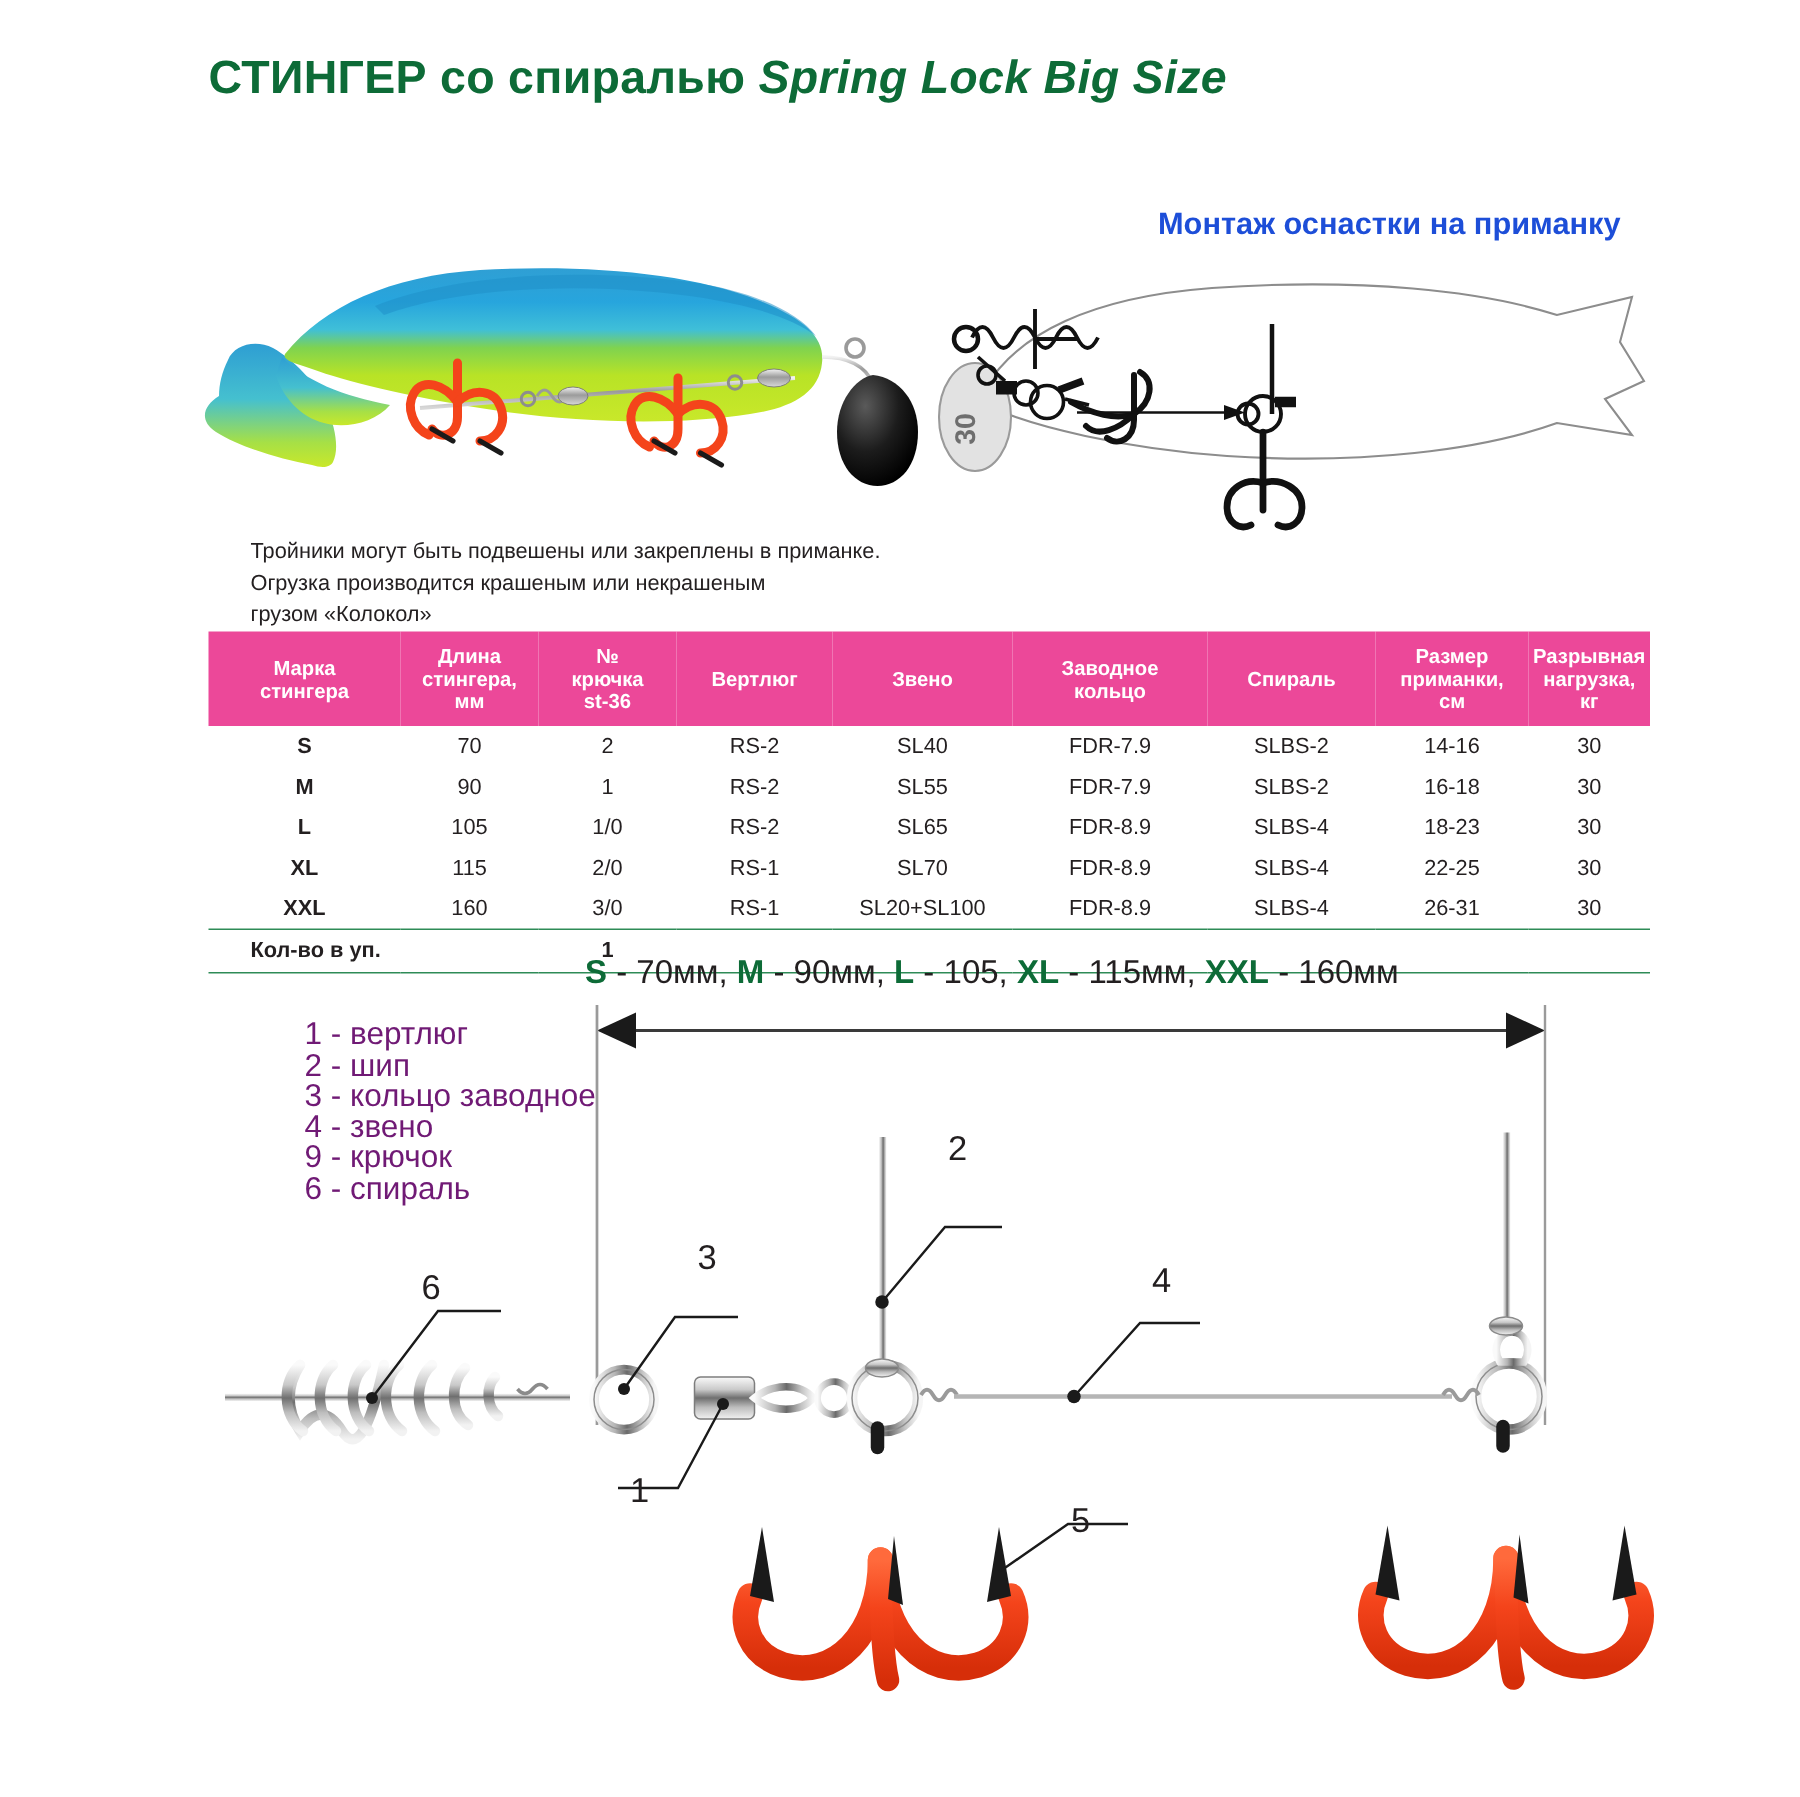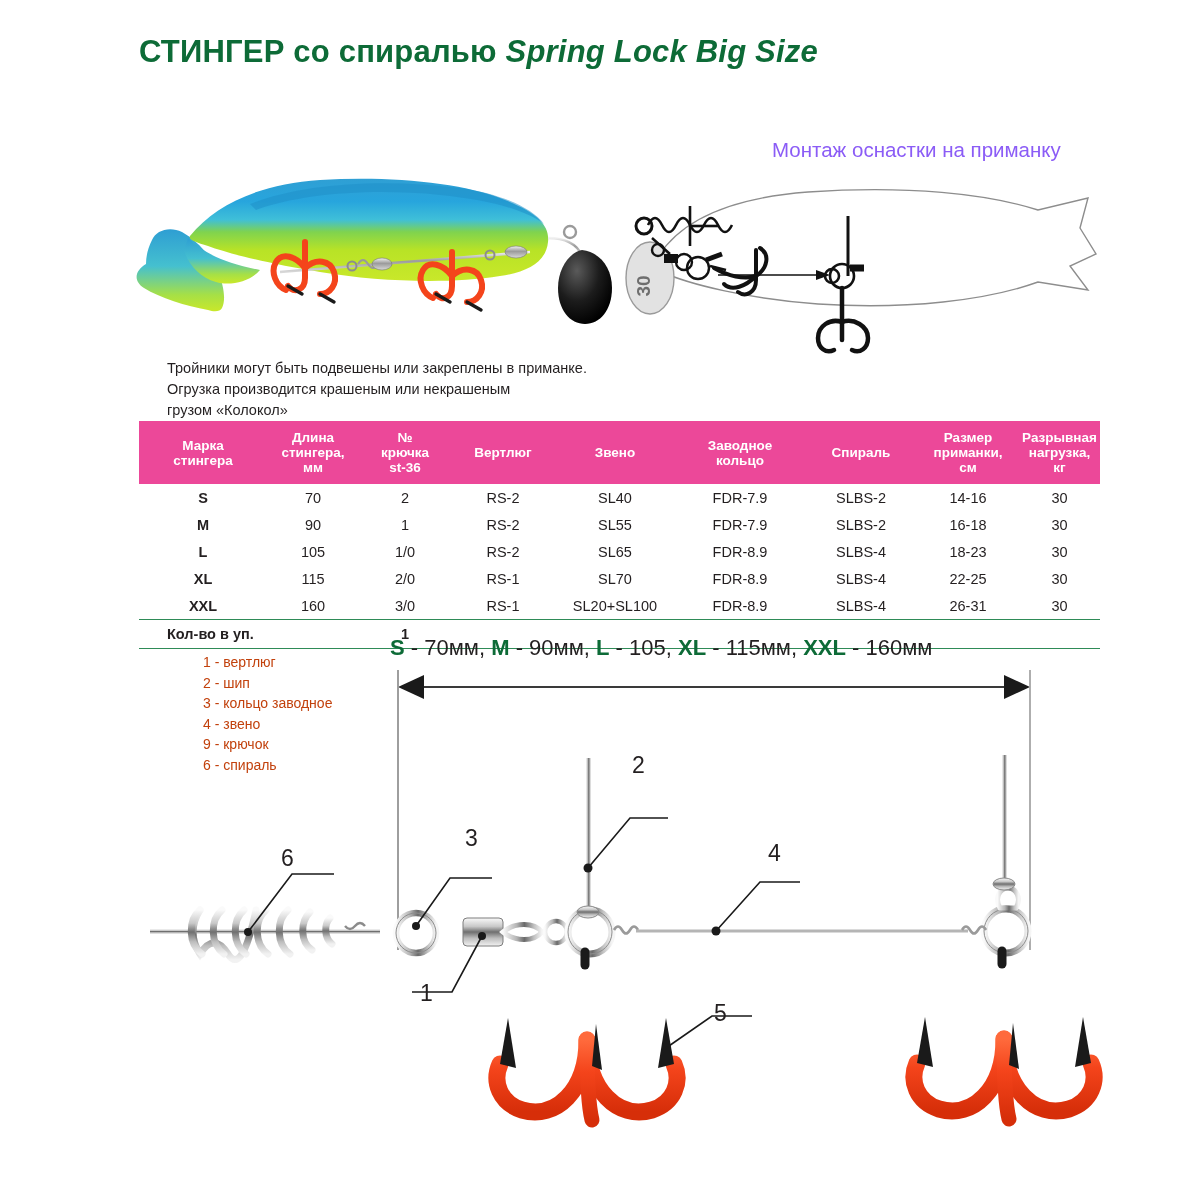--- a/index.html
+++ b/index.html
@@ -17,21 +17,21 @@
   #title{
     position:absolute;left:139px;top:34px;
     font-size:31px;font-weight:bold;color:#0d6b37;
     letter-spacing:.2px;white-space:nowrap;
   }
   #title .it{font-style:italic;}
 
   
   #mount-heading{
     position:absolute;left:772px;top:138px;
-    font-size:20.5px;font-weight:normal;color:#8b5cf6;white-space:nowrap;
+    font-size:20.5px;font-weight:bold;color:#1d4ed8;white-space:nowrap;
   }
 
   
   #lure-photo{position:absolute;left:130px;top:160px;width:500px;height:190px;}
   #mount-art{position:absolute;left:618px;top:180px;width:490px;height:185px;}
 
   
   #note{
     position:absolute;left:139px;top:358px;width:520px;
     font-size:14.5px;line-height:21px;color:#231f20;
@@ -68,22 +68,22 @@
 
   
   #size-caption{
     position:absolute;left:390px;top:635px;
     font-size:22px;color:#231f20;white-space:nowrap;
   }
   #size-caption b{color:#0d6b37;font-weight:bold;}
 
   
   #legend{
-    position:absolute;left:203px;top:652px;
-    font-size:14px;line-height:20.5px;color:#c2410c;
+    position:absolute;left:203px;top:680px;
+    font-size:21px;line-height:20.5px;color:#701a75;
   }
   #legend div{white-space:nowrap;}
 
   
   .callout{
     position:absolute;font-size:23px;color:#231f20;
   }
   #callout-6{left:281px;top:845px;}
   #callout-3{left:465px;top:825px;}
   #callout-2{left:632px;top:752px;}

